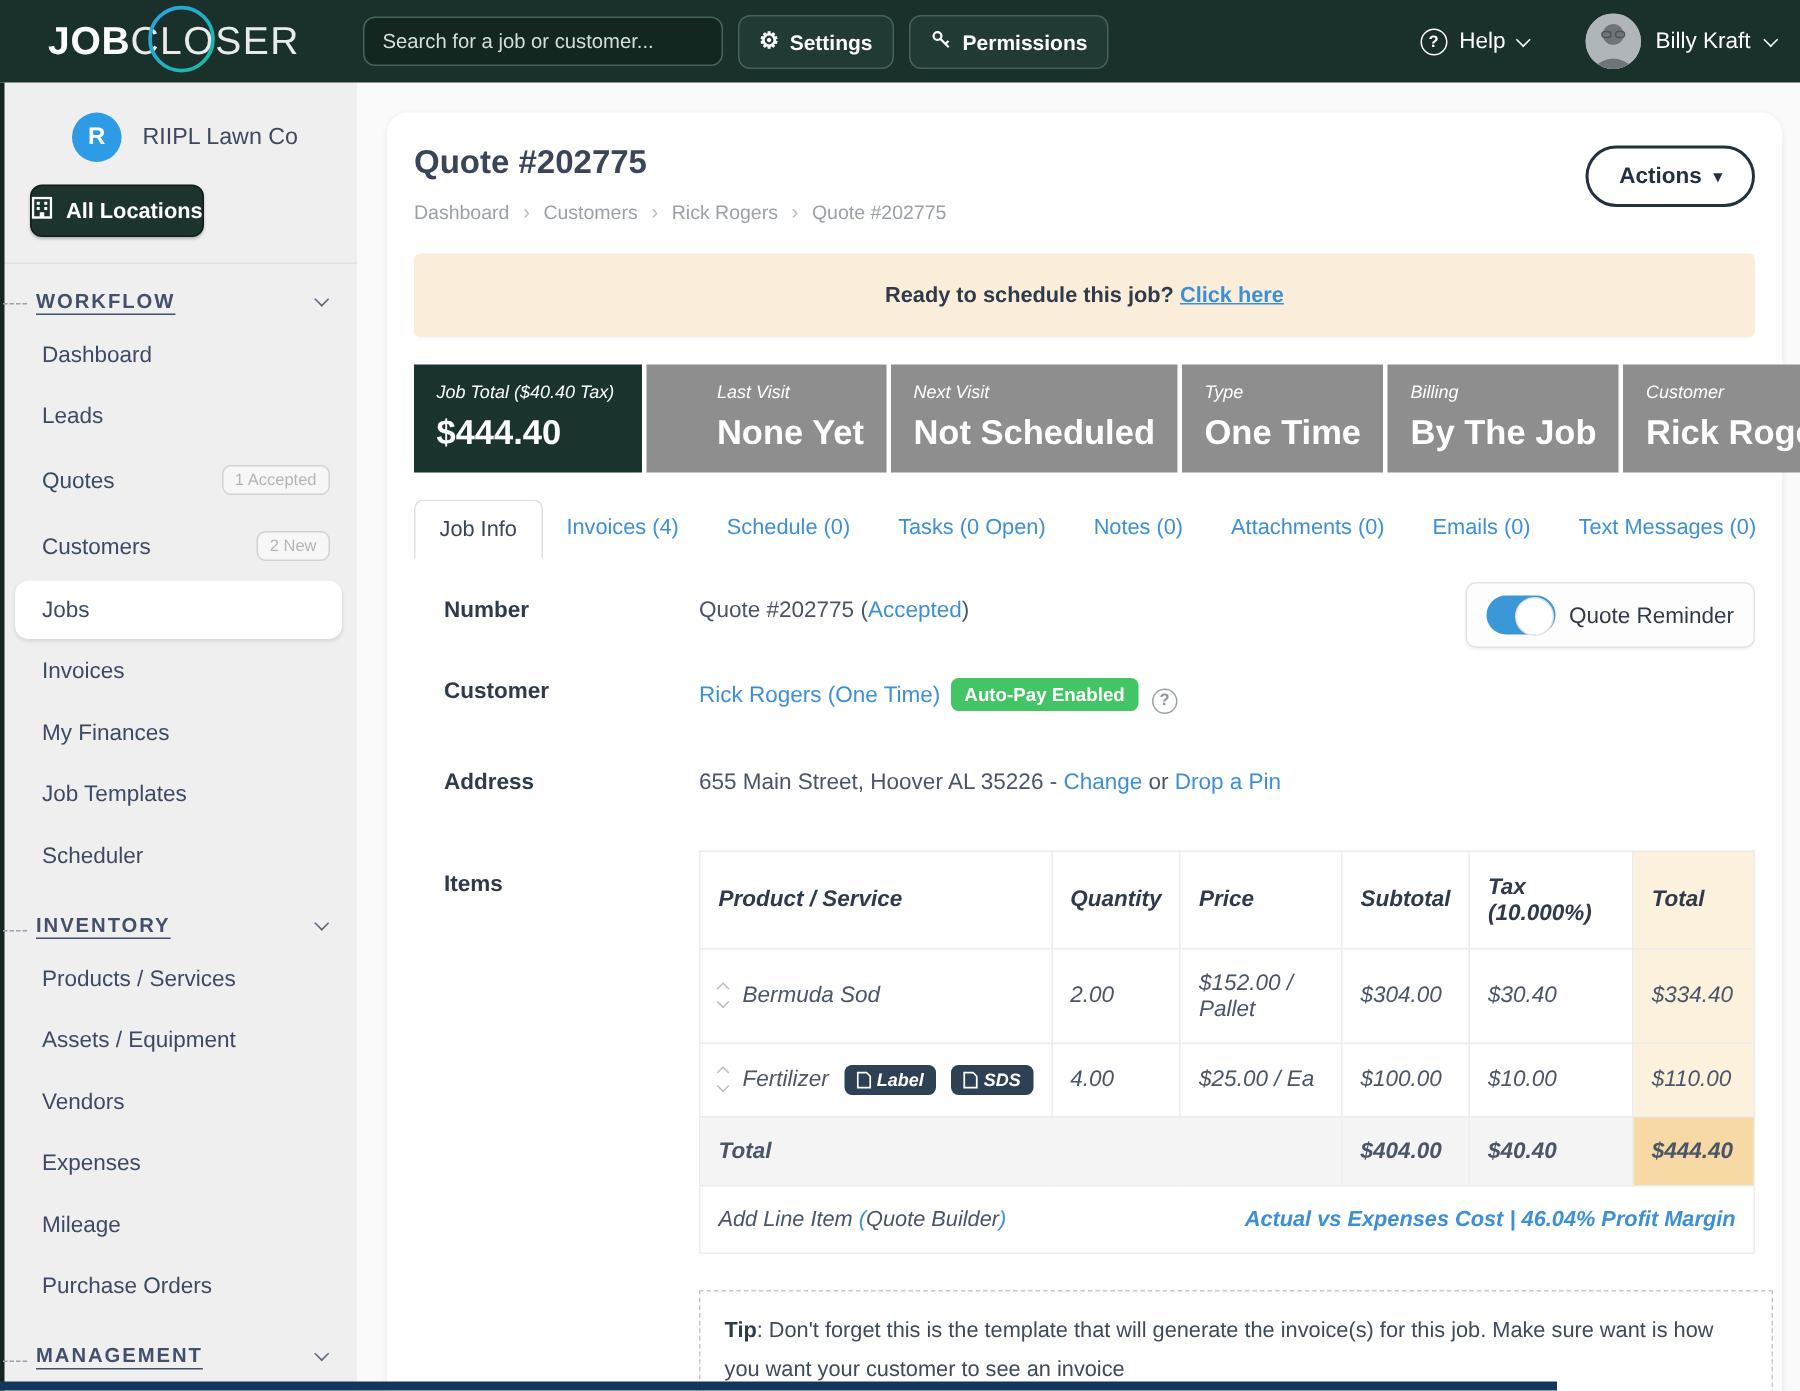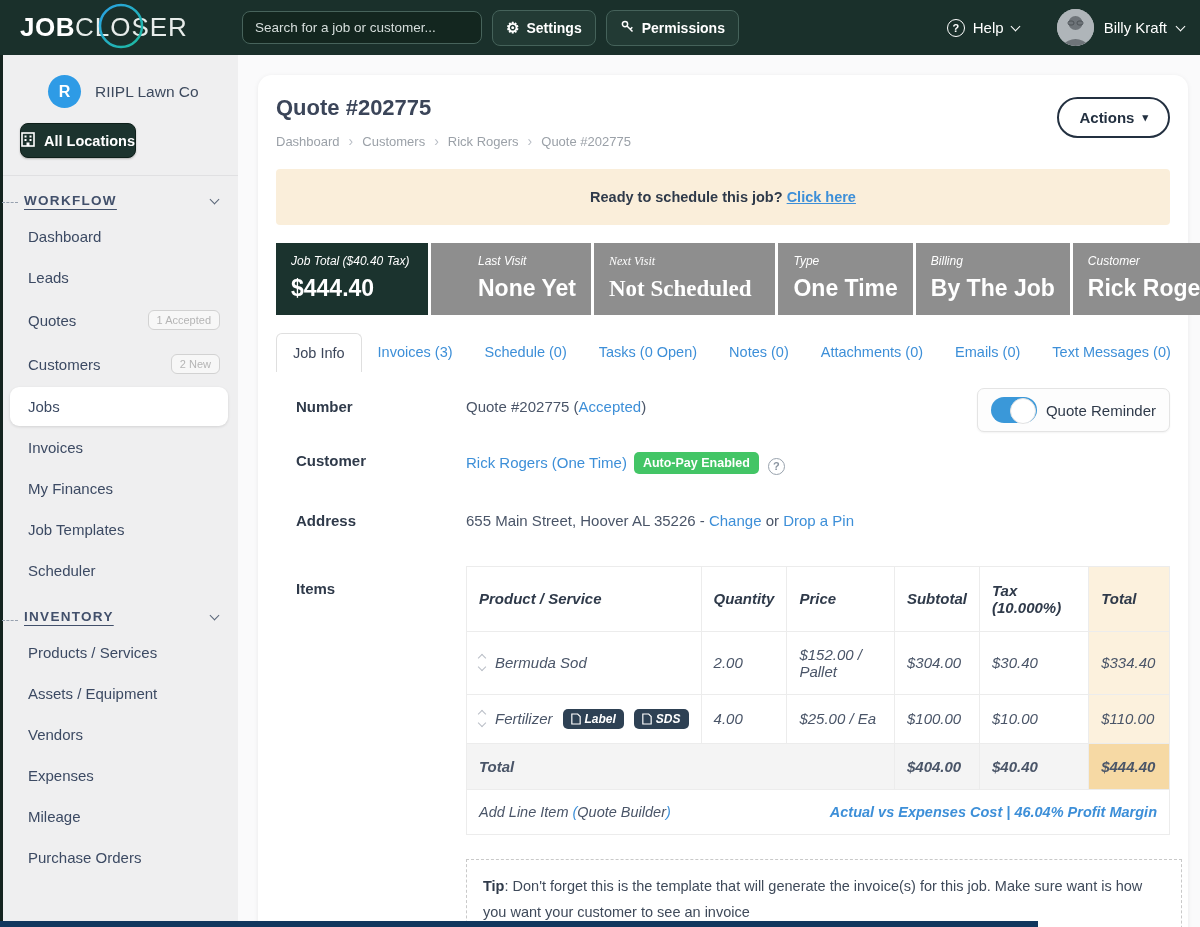--- a/index.html
+++ b/index.html
@@ -1,21 +1,21 @@
 <!DOCTYPE html>
 <html><head>
 <meta charset="utf-8">
 <style>
   * { margin:0; padding:0; box-sizing:border-box; }
   html,body { width:1200px; height:927px; overflow:hidden; font-family:"Liberation Sans", sans-serif; background:#FAFAFB; }
   a { text-decoration:none; cursor:pointer; }
 
   
   .navbar { position:absolute; top:0; left:0; width:1200px; height:55px; background:#1A302B; display:flex; align-items:center; padding:0 16px 0 0; z-index:20; }
-  .logo { width:242px; padding-left:20px; position:relative; display:flex; align-items:baseline; color:#fff; }
+  .logo { width:242px; padding-left:32px; position:relative; display:flex; align-items:baseline; color:#fff; }
   .logo .bold { font-size:26px; font-weight:bold; letter-spacing:.5px; }
   .logo .light { font-size:26px; font-weight:400; color:#E7ECEA; letter-spacing:1px; }
   .logo svg.ring { position:absolute; left:98px; top:-9px; }
   .search { width:240px; height:33px; background:#13261F; border:1px solid #47635B; border-radius:8px; color:#E8EEEC; font-size:13.5px; padding:0 12px; outline:none; }
   .search::placeholder { color:#D6DEDC; }
   .nav-btn { margin-left:10px; height:36px; background:#223A34; border:1px solid #45625A; border-radius:8px; color:#fff; font-size:14px; font-weight:bold; display:flex; align-items:center; gap:7px; padding:0 13px; cursor:pointer; }
   .nav-btn .glyph { font-size:15px; line-height:1; }
   .nav-right { margin-left:auto; display:flex; align-items:center; gap:12px; color:#fff; }
   .help-wrap { display:flex; align-items:center; gap:8px; margin-right:26px; cursor:pointer; }
   .help-circle { width:18px; height:18px; border:1.5px solid #fff; border-radius:50%; font-size:11px; font-weight:bold; display:flex; align-items:center; justify-content:center; }
@@ -53,21 +53,21 @@
   .actions-btn .caret { font-size:11px; }
 
   .banner { margin-top:20px; background:#FAEEDA; border-radius:4px; height:56px; display:flex; align-items:center; justify-content:center; font-size:14.5px; font-weight:bold; color:#2F3A4A; }
   .banner a { color:#3D8FD8; text-decoration:underline; }
 
   .stats { margin-top:18px; display:flex; gap:3px; }
   .stat { color:#fff; background:#8E8E8E; padding:11px 15px 13px 15px; }
   .stat.dark { background:#1B332E; }
   .stat-label { font-size:12px; font-style:italic; margin-bottom:7px; white-space:nowrap; }
   .stat-value { font-size:23px; font-weight:bold; white-space:nowrap; }
-  .s0{flex:0 0 17.0%;} .s1{flex:0 0 13.9%;padding-left:47px;} .s2{flex:0 0 20.3%;font-family:Liberation Serif, serif;} .s3{flex:0 0 14.4%;} .s4{flex:0 0 16.2%;} .s5{flex:1;}
+  .s0{flex:0 0 17.0%;} .s1{flex:0 0 13.9%;padding-left:47px;} .s2{flex:0 0 20.3%;} .s3{flex:0 0 14.4%;} .s4{flex:0 0 16.2%;} .s5{flex:1;}
 
   .tabs { margin-top:18px; display:flex; font-size:14.5px; }
   .tab { padding:11px 16px; color:#3D8FD8; cursor:pointer; white-space:nowrap; }
   .tab.active { color:#3B4559; background:#fff; border:1px solid #DFDFDF; border-bottom:none; border-radius:6px 6px 0 0; }
 
   .fields { margin-top:26px; position:relative; }
   .frow { display:flex; align-items:flex-start; margin-bottom:37px; }
   .flabel { flex:0 0 190px; padding-left:20px; font-size:15px; font-weight:bold; color:#2F3A4A; }
   .fvalue { font-size:15px; color:#4A5568; }
   .fvalue a, a.blue { color:#3D8FD8; }
@@ -222,20 +222,24 @@
   <div class="side-item">
       <span>Expenses</span>
     </div>
   <div class="side-item">
       <span>Mileage</span>
     </div>
   <div class="side-item">
       <span>Purchase Orders</span>
     </div>
 
+  <div class="section-head later">
+    <span class="section-label">MANAGEMENT</span>
+    <span class="chev"></span>
+  </div>
 </div>
 
 <div class="main">
   <div class="card">
     <div class="page-title">Quote #202775</div>
     <div class="breadcrumb">
       <span class="crumb">Dashboard</span>
       <span class="crumb-sep">›</span>
       <span class="crumb">Customers</span>
       <span class="crumb-sep">›</span>
@@ -275,21 +279,21 @@
         <div class="stat-value">By The Job</div>
       </div>
       <div class="stat s5">
         <div class="stat-label">Customer</div>
         <div class="stat-value">Rick Rogers</div>
       </div>
     </div>
 
     <div class="tabs">
       <span class="tab active">Job Info</span>
-      <span class="tab">Invoices (3)</span>
+      <span class="tab">Invoices (4)</span>
       <span class="tab">Schedule (0)</span>
       <span class="tab">Tasks (0 Open)</span>
       <span class="tab">Notes (0)</span>
       <span class="tab">Attachments (0)</span>
       <span class="tab">Emails (0)</span>
       <span class="tab">Text Messages (0)</span>
     </div>
 
     <div class="fields">
       <div class="reminder-card">

